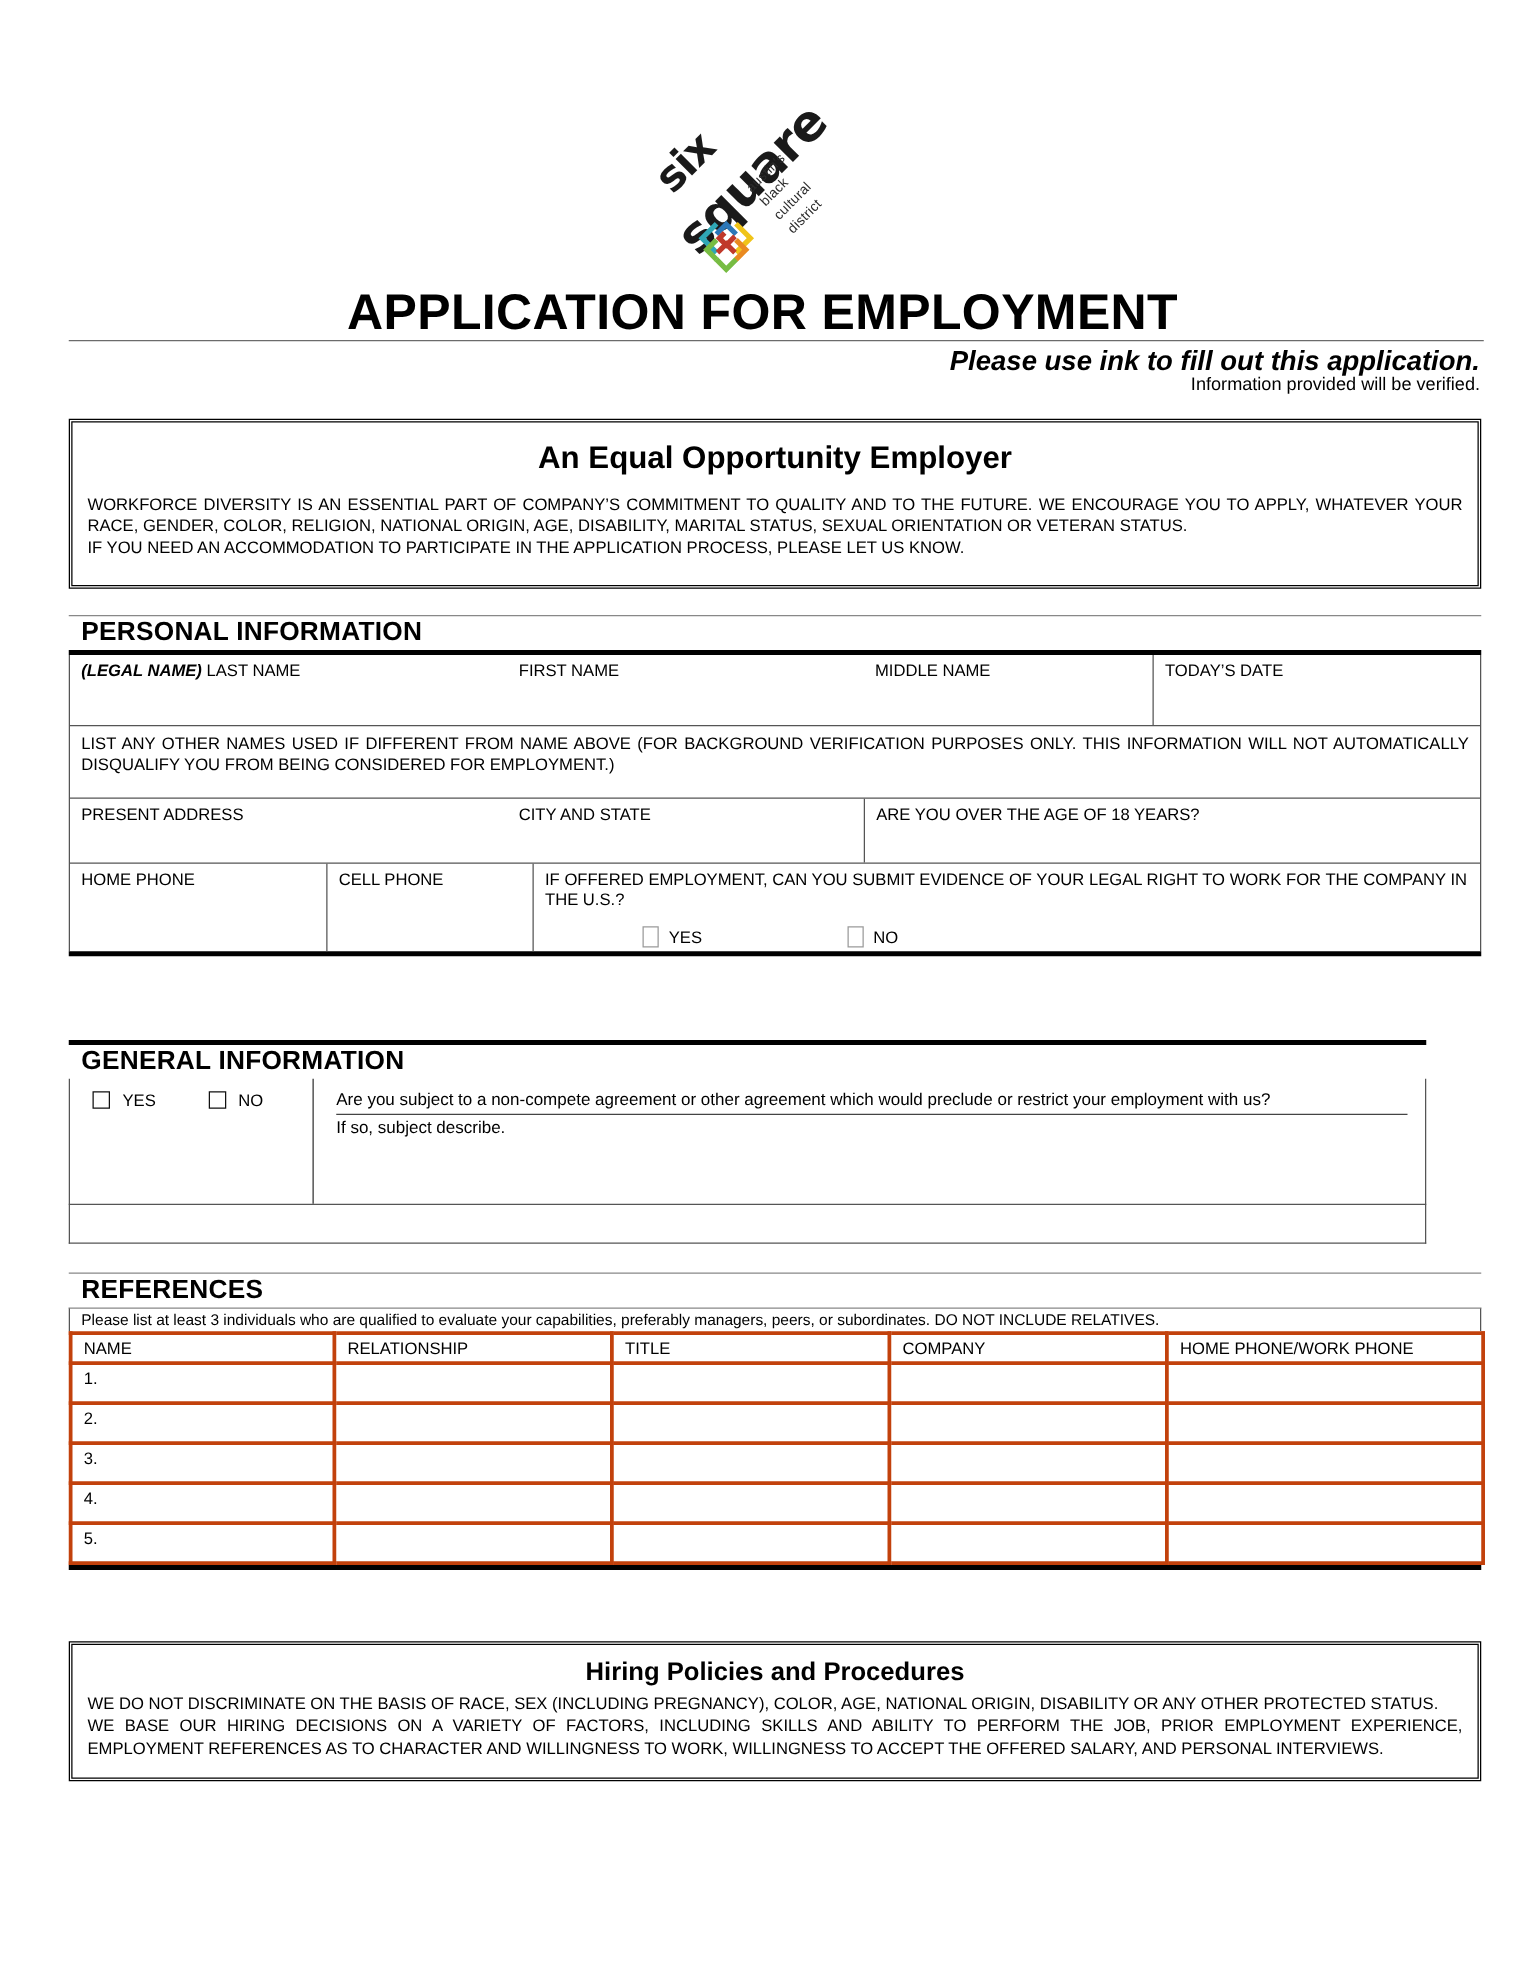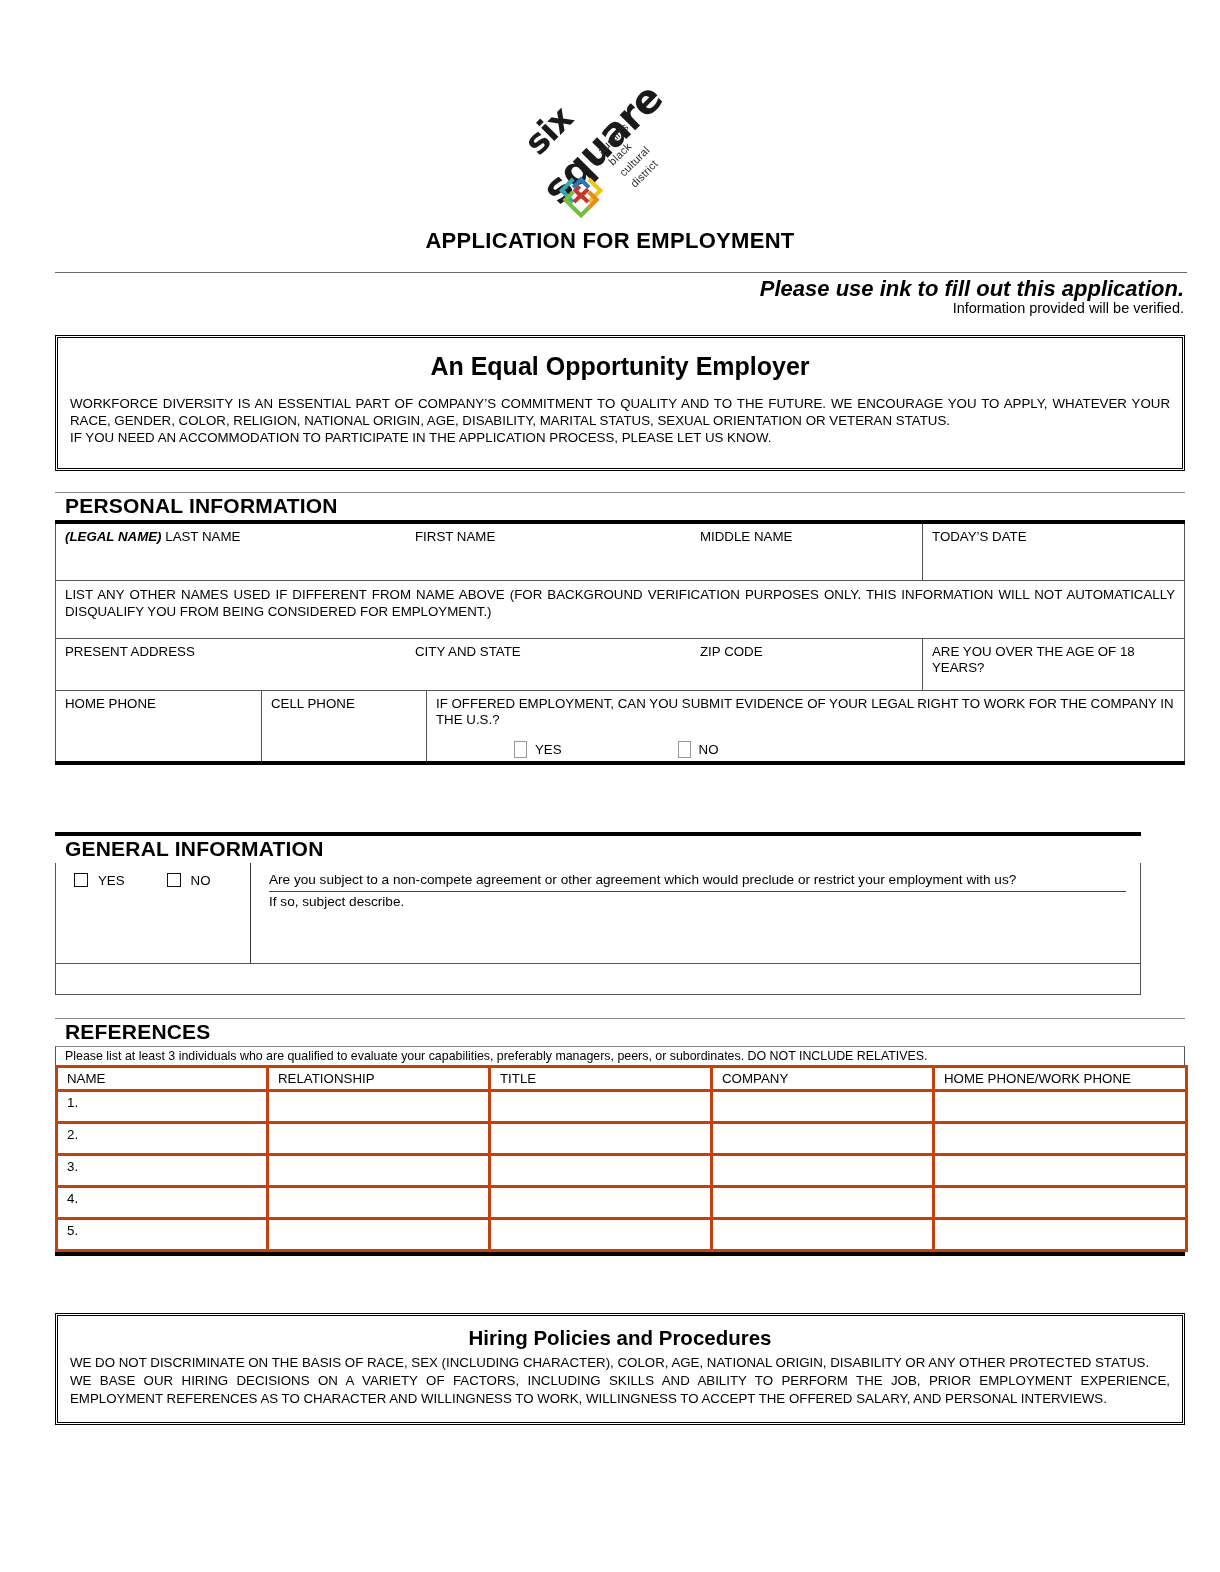--- a/index.html
+++ b/index.html
@@ -78,21 +78,21 @@
     width: 46px;
     height: 46px;
   }
 
   
   .doc-title {
     position: absolute;
     top: 228px;
     left: 0; right: 0;
     text-align: center;
-    font-size: 22px;
+    font-size: 40px;
     font-weight: bold;
     letter-spacing: 0.3px;
     font-family: "Liberation Sans", sans-serif;
   }
   .title-rule {
     position: absolute;
     left: 55px;
     right: 33px;
     top: 272px;
     border-top: 1px solid #6b6b6b;
@@ -373,23 +373,20 @@
         <div class="otherline">LIST ANY OTHER NAMES USED IF DIFFERENT FROM NAME ABOVE (FOR BACKGROUND VERIFICATION PURPOSES ONLY.   THIS INFORMATION WILL NOT AUTOMATICALLY DISQUALIFY YOU FROM BEING CONSIDERED FOR EMPLOYMENT.)</div>
       </div>
 
       <div class="pi-row row-addr">
         <div class="pi-cell" style="width:350px;">
           <span>PRESENT ADDRESS</span>
         </div>
         <div class="pi-cell" style="width:285px;">
           <span>CITY AND STATE</span>
         </div>
-        <div class="pi-cell" style="width:231px;">
-          <span>ZIP CODE</span>
-        </div>
         <div class="pi-cell bd-l" style="flex:1;">
           <span>ARE YOU OVER THE AGE OF 18 YEARS?</span>
         </div>
       </div>
 
       <div class="pi-row row-phone">
         <div class="pi-cell" style="width:205px;">
           <span>HOME PHONE</span>
         </div>
         <div class="pi-cell bd-l" style="width:165px;">
@@ -483,18 +480,18 @@
           <td></td>
         </tr>
       </tbody>
     </table>
     <div class="rule-thick"></div>
   </div>
 
   <div class="hiring">
     <div class="hiring-title">Hiring Policies and Procedures</div>
     <div class="hiring-body">
-      <p>WE DO NOT DISCRIMINATE ON THE BASIS OF RACE, SEX (INCLUDING CHARACTER), COLOR, AGE, NATIONAL ORIGIN, DISABILITY OR ANY OTHER PROTECTED STATUS.</p>
+      <p>WE DO NOT DISCRIMINATE ON THE BASIS OF RACE, SEX (INCLUDING PREGNANCY), COLOR, AGE, NATIONAL ORIGIN, DISABILITY OR ANY OTHER PROTECTED STATUS.</p>
       <p>WE BASE OUR HIRING DECISIONS ON A VARIETY OF FACTORS, INCLUDING SKILLS AND ABILITY TO PERFORM THE JOB, PRIOR EMPLOYMENT EXPERIENCE, EMPLOYMENT REFERENCES AS TO CHARACTER AND WILLINGNESS TO WORK, WILLINGNESS TO ACCEPT THE OFFERED SALARY, AND PERSONAL INTERVIEWS.</p>
     </div>
   </div>
 
 </div>
 
 </body></html>

